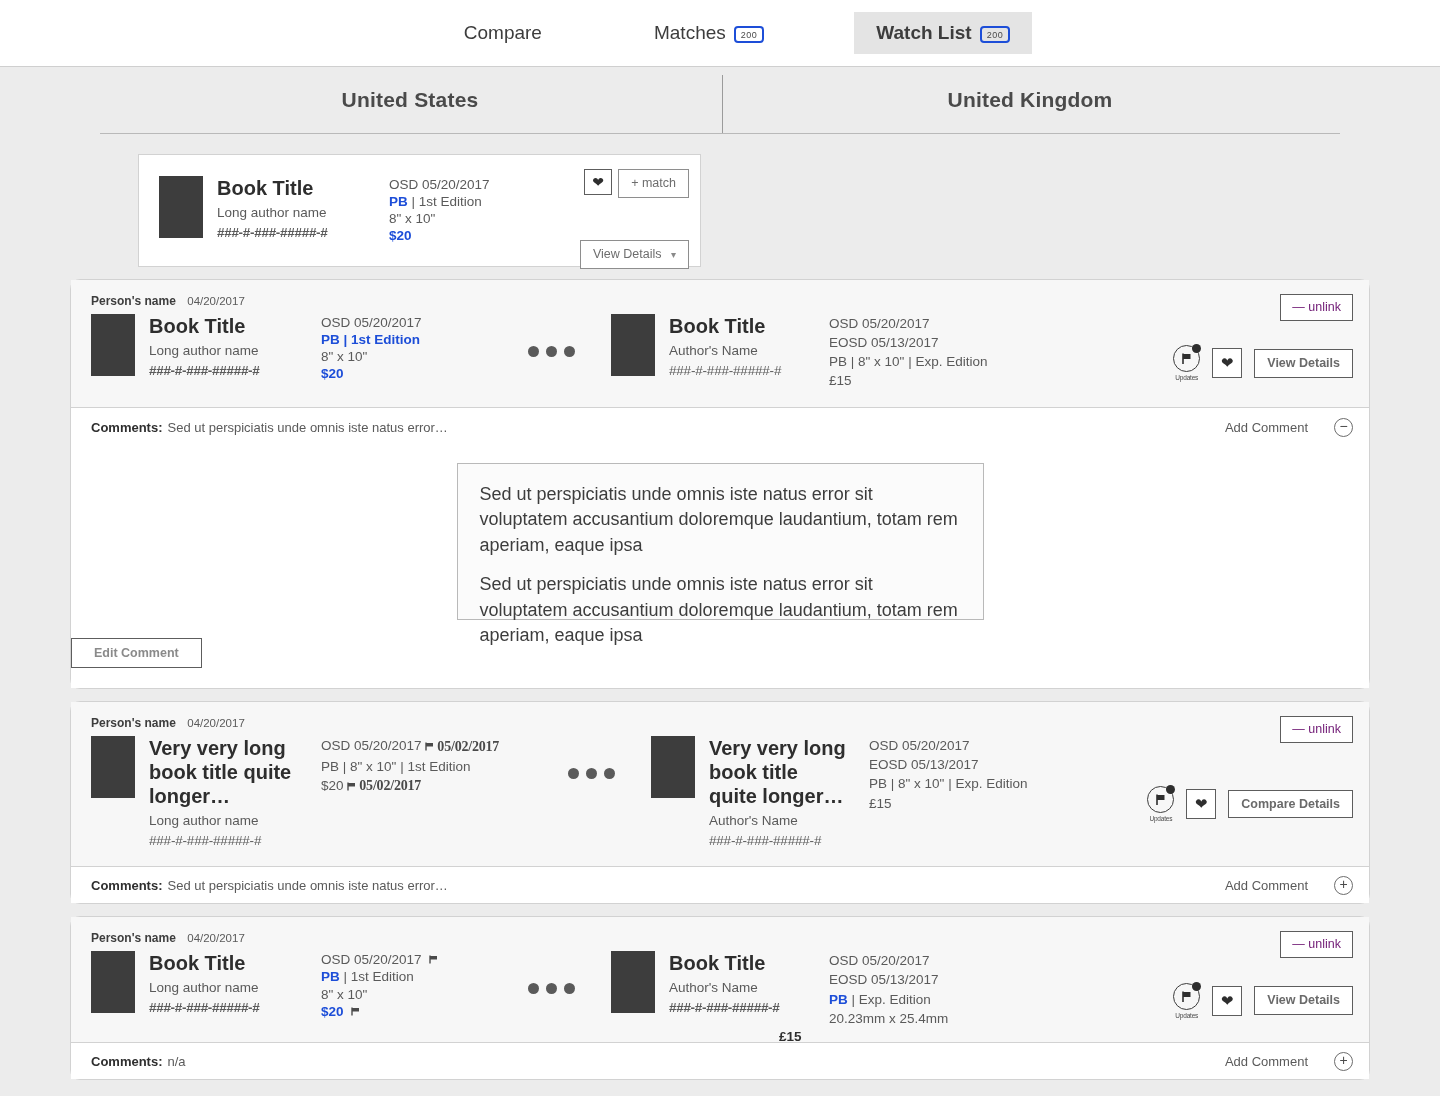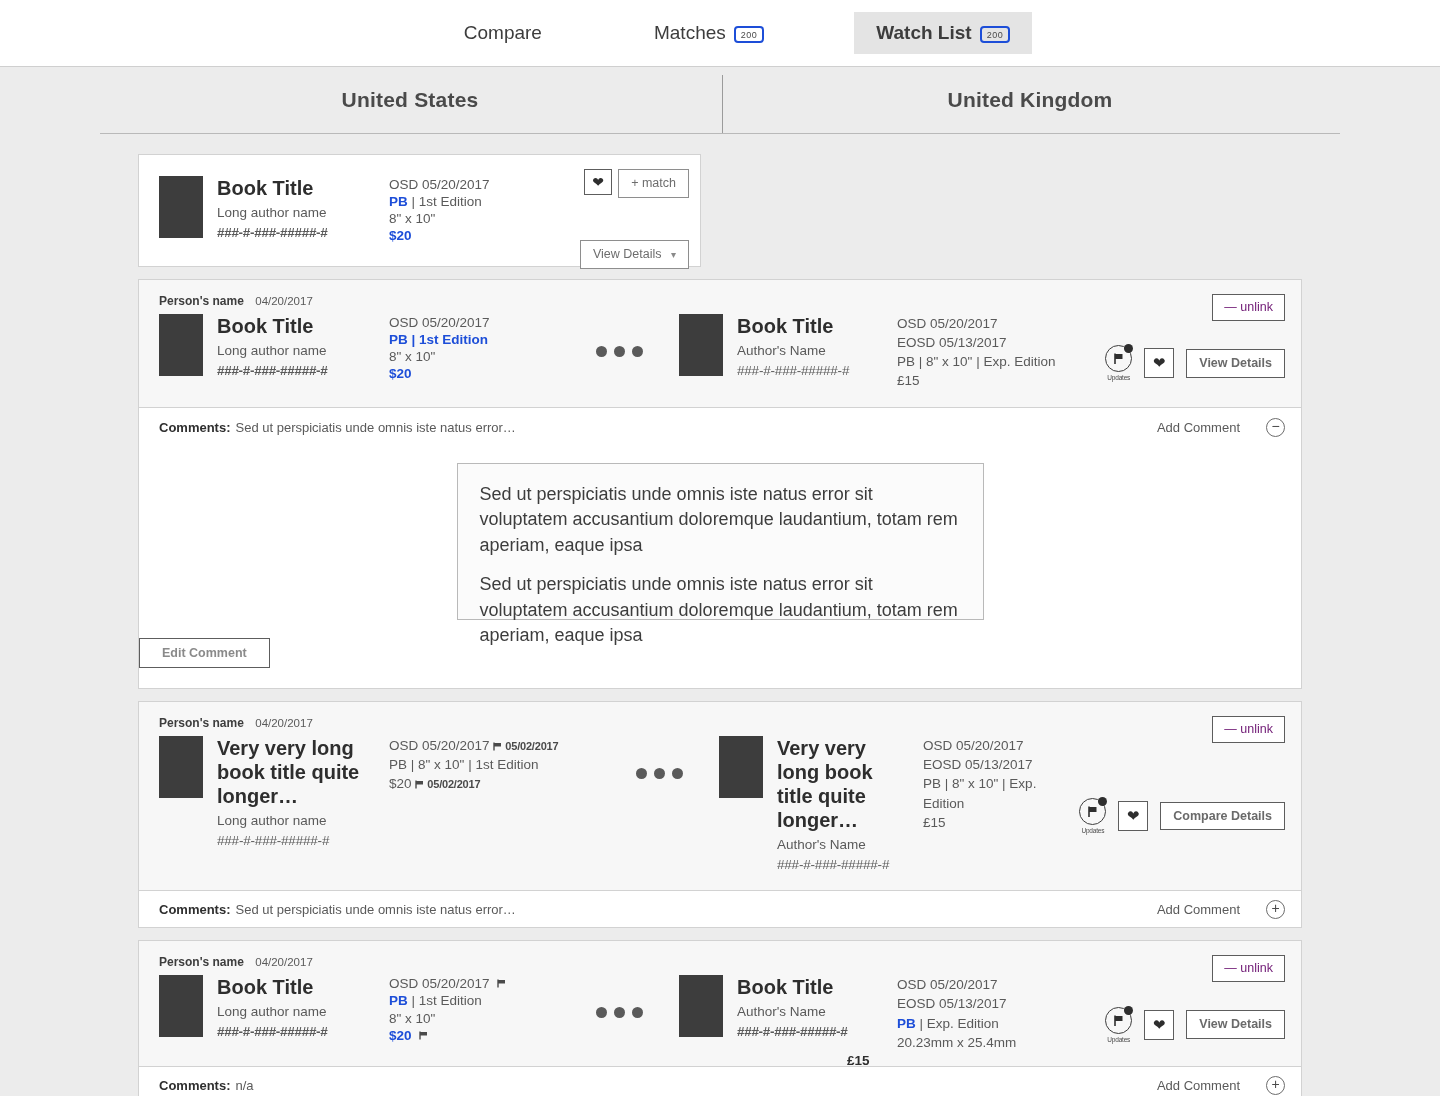--- a/index.html
+++ b/index.html
@@ -97,21 +97,21 @@
   .bookflex { display: flex; gap: 14px; }
   .bk-title { font-size: 20px; font-weight: bold; color: #2e2e2e; margin-bottom: 3px; line-height: 1.2; }
   .bk-author { font-size: 13.5px; color: #5a5a5a; line-height: 1.45; }
   .bk-isbn { font-size: 13.5px; color: #5a5a5a; font-weight: bold; letter-spacing: -0.3px; line-height: 1.45; }
   .bk-isbn.plain { font-weight: normal; letter-spacing: -0.2px; }
   .meta { font-size: 13.5px; color: #5a5a5a; line-height: 1.42; }
   .meta.tight { line-height: 1.27; }
   .meta b { color: #1d4ed8; }
 
   .flagmark { display: inline-flex; align-items: center; gap: 3px; vertical-align: middle; }
-  .flagmark .fdate { font-size: 11px; font-weight: bold; color: #4a4a4a; letter-spacing: -0.2px; }
+  .flagmark .fdate { font-size: 14px; font-weight: bold; color: #4a4a4a; letter-spacing: -0.2px; font-family: Liberation Serif, serif; }
 
   .btn {
     border: 1px solid #5d5d5d;
     background: #fff;
     color: #6a6a6a;
     font-size: 12.5px;
     font-weight: bold;
     padding: 7px 12px;
     line-height: 1;
     white-space: nowrap;
@@ -127,21 +127,21 @@
     color: #2e2e2e; font-size: 14px;
     cursor: pointer;
   }
   .heart-btn.big { width: 30px; height: 30px; font-size: 15px; }
 
   .single-actions { position: absolute; right: 11px; top: 14px; display: flex; gap: 6px; }
   .single-details { position: absolute; right: 11px; top: 85px; }
   .caret { font-size: 10px; color: #8a8a8a; margin-left: 6px; }
 
   
-  .match-card { width: 1164px; margin-top: 12px; }
+  .match-card { width: 1300px; margin-top: 12px; border-radius: 10px; }
   .match-body { background: #f7f7f7; position: relative; padding: 14px 0 0 0; }
   .person {
     font-size: 12px; font-weight: bold; color: #3d3d3d;
     padding-left: 20px; margin-bottom: 6px;
   }
   .person .pdate { font-weight: normal; color: #5a5a5a; margin-left: 8px; font-size: 11.5px; }
 
   .pair { display: flex; align-items: flex-start; padding: 0 0 16px 20px; }
   .side-left { width: 400px; display: flex; gap: 14px; }
   .side-left.wide { width: 440px; }

